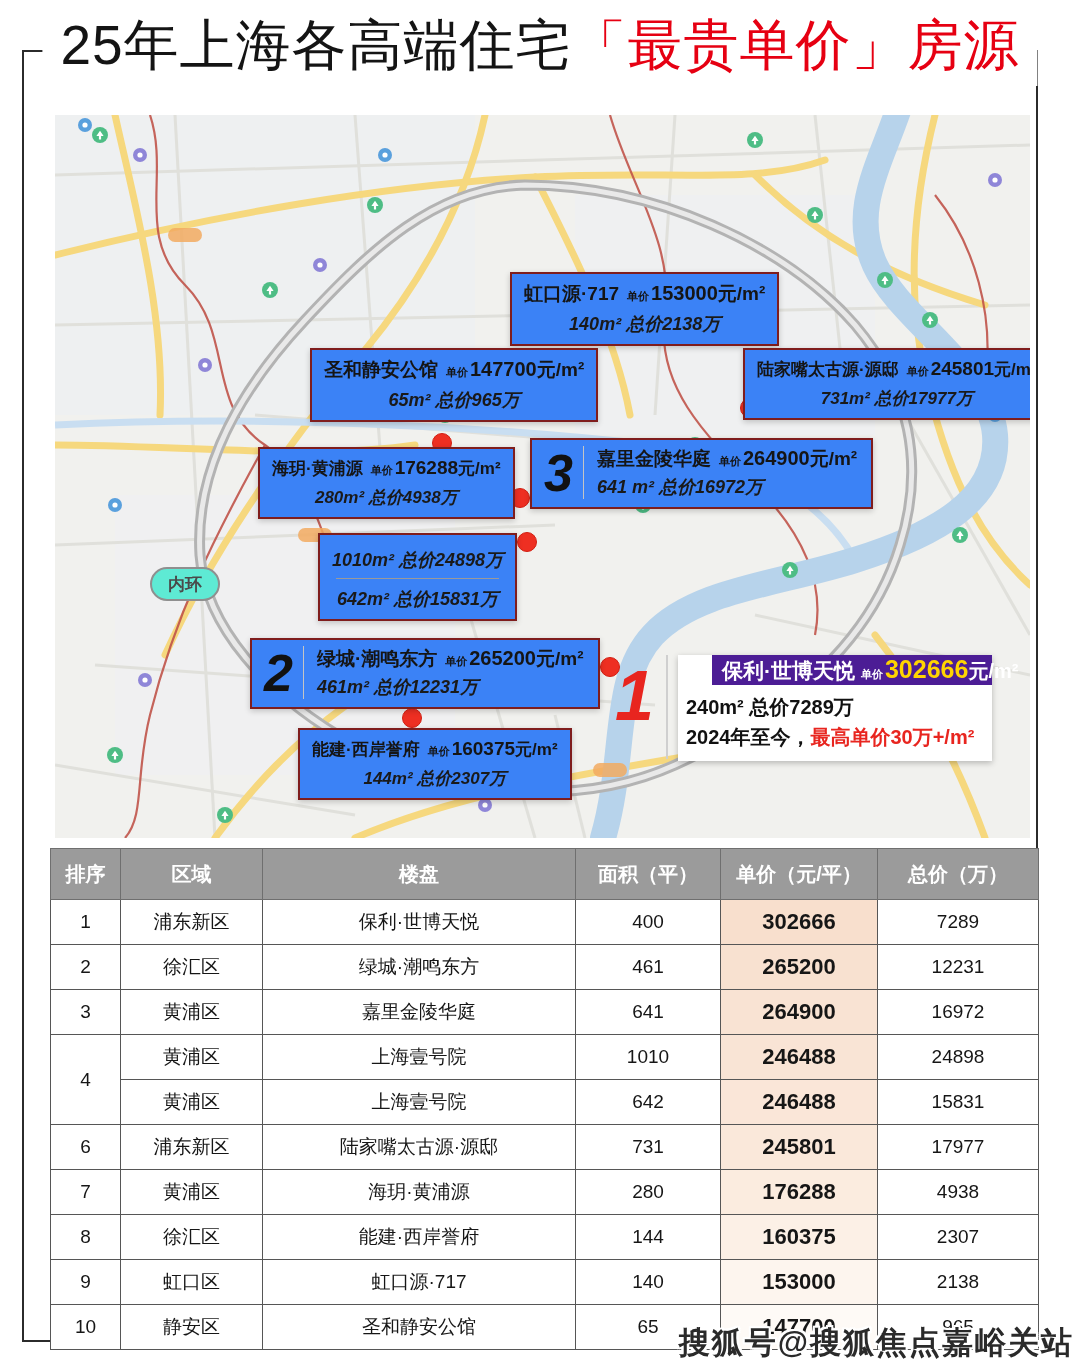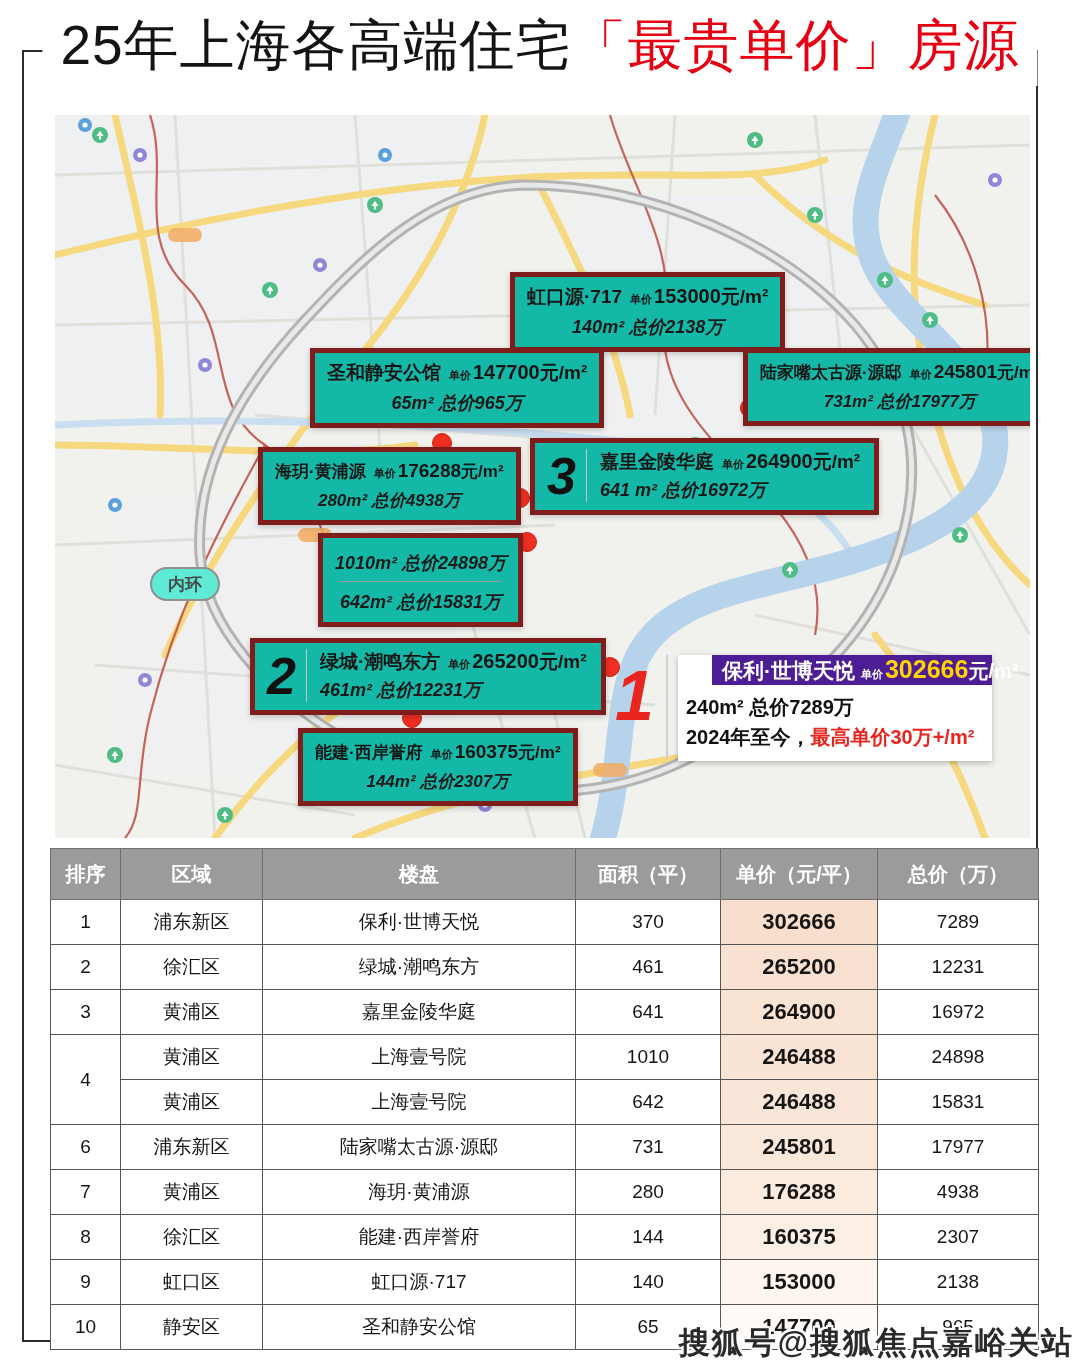--- a/index.html
+++ b/index.html
@@ -12,21 +12,21 @@
          padding:0 18px;font-size:55px;font-weight:400;letter-spacing:1px;white-space:nowrap;z-index:6;line-height:1.45;}
   .t-black{color:#141414;}
   .t-red{color:#e60012;}
   
   .map{position:absolute;left:55px;top:115px;width:975px;height:723px;background:#f1f1ee;overflow:hidden;z-index:2;}
   .map svg{position:absolute;left:0;top:0;}
   .ring-label{position:absolute;left:95px;top:452px;width:66px;height:30px;background:#5eead4;border:2px solid #8f8f8f;
               border-radius:17px;display:flex;align-items:center;justify-content:center;
               font-size:17px;font-weight:700;color:#4a4a4a;z-index:3;}
   
-  .co{position:absolute;background:#14b8a6;border:5px solid #7f1d1d;box-shadow:0 2px 6px rgba(0,0,0,.2);
+  .co{position:absolute;background:#3b82f6;border:2px solid #7f1d1d;box-shadow:0 2px 6px rgba(0,0,0,.2);
       padding:7px 12px 8px;text-align:center;white-space:nowrap;z-index:4;}
   .co-l1{font-size:19px;font-weight:800;color:#151515;line-height:1.25;}
   .co-label{font-size:11px;font-weight:700;margin:0 2px 0 8px;}
   .co-price{font-size:20px;font-weight:900;}
   .co-unit{font-size:19px;font-weight:800;}
   .co-l2{font-size:18px;font-weight:600;margin-top:6px;color:#1a1a1a;font-style:italic;}
   .co-small .co-l1,.co-small .co-unit{font-size:17px;}
   .co-small .co-price{font-size:19px;}
   .co-small .co-l2{font-size:17px;}
   .co-flex{display:flex;align-items:center;text-align:left;padding:6px 14px 8px 8px;}
@@ -270,21 +270,21 @@
         <th>面积（平）</th>
         <th>单价（元/平）</th>
         <th>总价（万）</th>
       </tr>
     </thead>
     <tbody>
       <tr>
         <td>1</td>
         <td>浦东新区</td>
         <td class="prop">保利·世博天悦</td>
-        <td>370</td>
+        <td>400</td>
         <td class="price p1">302666</td>
         <td>7289</td>
       </tr>
       <tr>
         <td>2</td>
         <td>徐汇区</td>
         <td class="prop">绿城·潮鸣东方</td>
         <td>461</td>
         <td class="price p2">265200</td>
         <td>12231</td>

